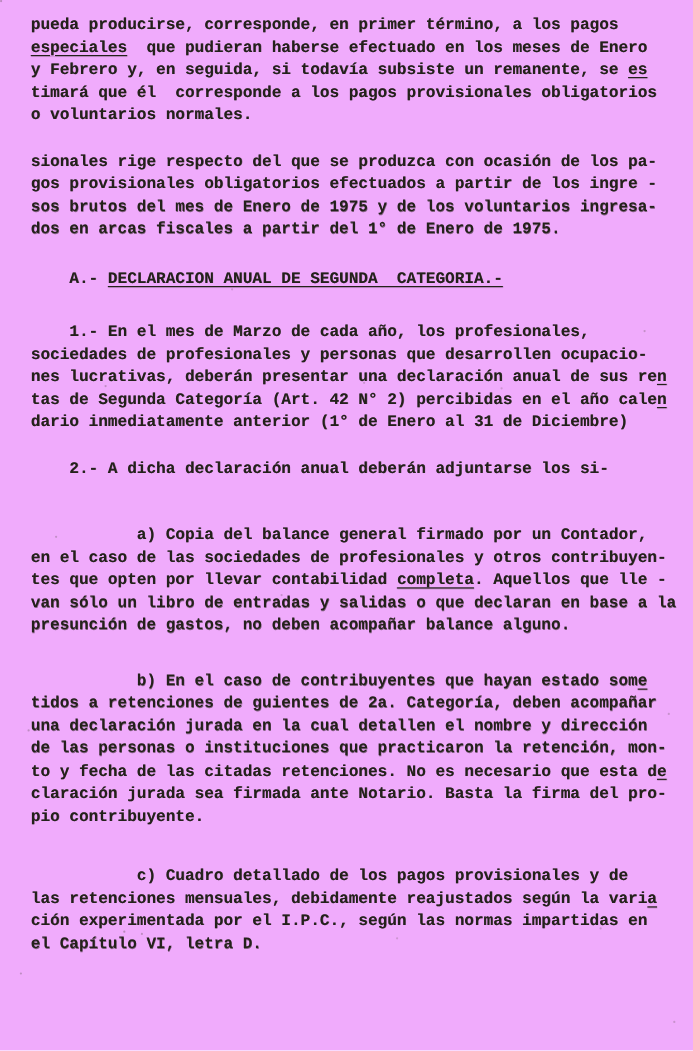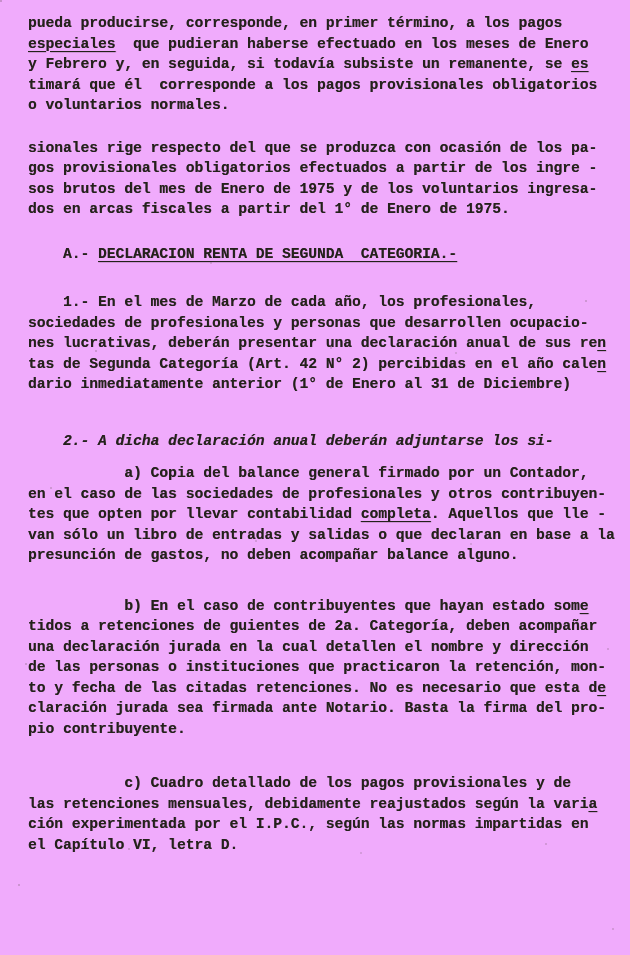--- a/index.html
+++ b/index.html
@@ -76,33 +76,33 @@
         <div class="line"><span class="seg">timará que él  corresponde a los pagos provisionales obligatorios</span></div>
         <div class="line"><span class="seg">o voluntarios normales.</span></div>
       </div>
       <div class="block paragraph" style="margin-top: 22px;">
         <div class="line"><span class="seg">sionales rige respecto del que se produzca con ocasión de los pa-</span></div>
         <div class="line"><span class="seg">gos provisionales obligatorios efectuados a partir de los ingre -</span></div>
         <div class="line"><span class="seg">sos brutos del mes de Enero de 1975 y de los voluntarios ingresa-</span></div>
         <div class="line"><span class="seg">dos en arcas fiscales a partir del 1° de Enero de 1975.</span></div>
       </div>
       <div class="block heading" style="margin-top: 24px;">
-        <div class="line"><span class="seg">    A.- </span><span class="seg u">DECLARACION RENTA DE SEGUNDA  CATEGORIA.-</span></div>
+        <div class="line"><span class="seg">    A.- </span><span class="seg u">DECLARACION ANUAL DE SEGUNDA  CATEGORIA.-</span></div>
       </div>
       <div class="block paragraph" style="margin-top: 28px;">
         <div class="line"><span class="seg">    1.- En el mes de Marzo de cada año, los profesionales,</span></div>
         <div class="line"><span class="seg">sociedades de profesionales y personas que desarrollen ocupacio-</span></div>
         <div class="line"><span class="seg">nes lucrativas, deberán presentar una declaración anual de sus re</span><span class="seg u">n</span></div>
         <div class="line"><span class="seg">tas de Segunda Categoría (Art. 42 N° 2) percibidas en el año cale</span><span class="seg u">n</span></div>
         <div class="line"><span class="seg">dario inmediatamente anterior (1° de Enero al 31 de Diciembre)</span></div>
       </div>
-      <div class="block paragraph" style="margin-top: 36px; font-style: italic;">
+      <div class="block paragraph" style="margin-top: 22px;">
         <div class="line"><span class="seg">    2.- A dicha declaración anual deberán adjuntarse los si-</span></div>
       </div>
-      <div class="block paragraph" style="margin-top: 12px;">
+      <div class="block paragraph" style="margin-top: 40px;">
         <div class="line"><span class="seg">           a) Copia del balance general firmado por un Contador,</span></div>
         <div class="line"><span class="seg">en el caso de las sociedades de profesionales y otros contribuyen-</span></div>
         <div class="line"><span class="seg">tes que opten por llevar contabilidad </span><span class="seg u">completa</span><span class="seg">. Aquellos que lle -</span></div>
         <div class="line"><span class="seg">van sólo un libro de entradas y salidas o que declaran en base a la</span></div>
         <div class="line"><span class="seg">presunción de gastos, no deben acompañar balance alguno.</span></div>
       </div>
       <div class="block paragraph" style="margin-top: 30px;">
         <div class="line"><span class="seg">           b) En el caso de contribuyentes que hayan estado som</span><span class="seg u">e</span></div>
         <div class="line"><span class="seg">tidos a retenciones de guientes de 2a. Categoría, deben acompañar</span></div>
         <div class="line"><span class="seg">una declaración jurada en la cual detallen el nombre y dirección</span></div>

